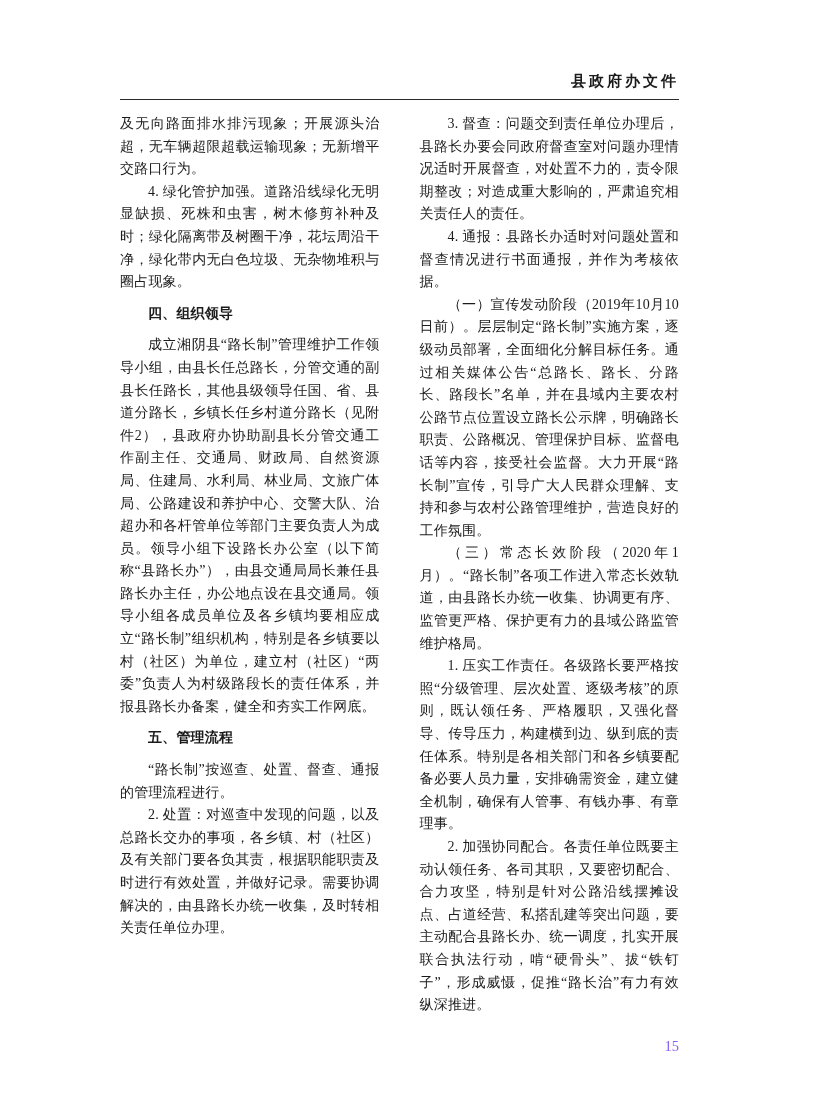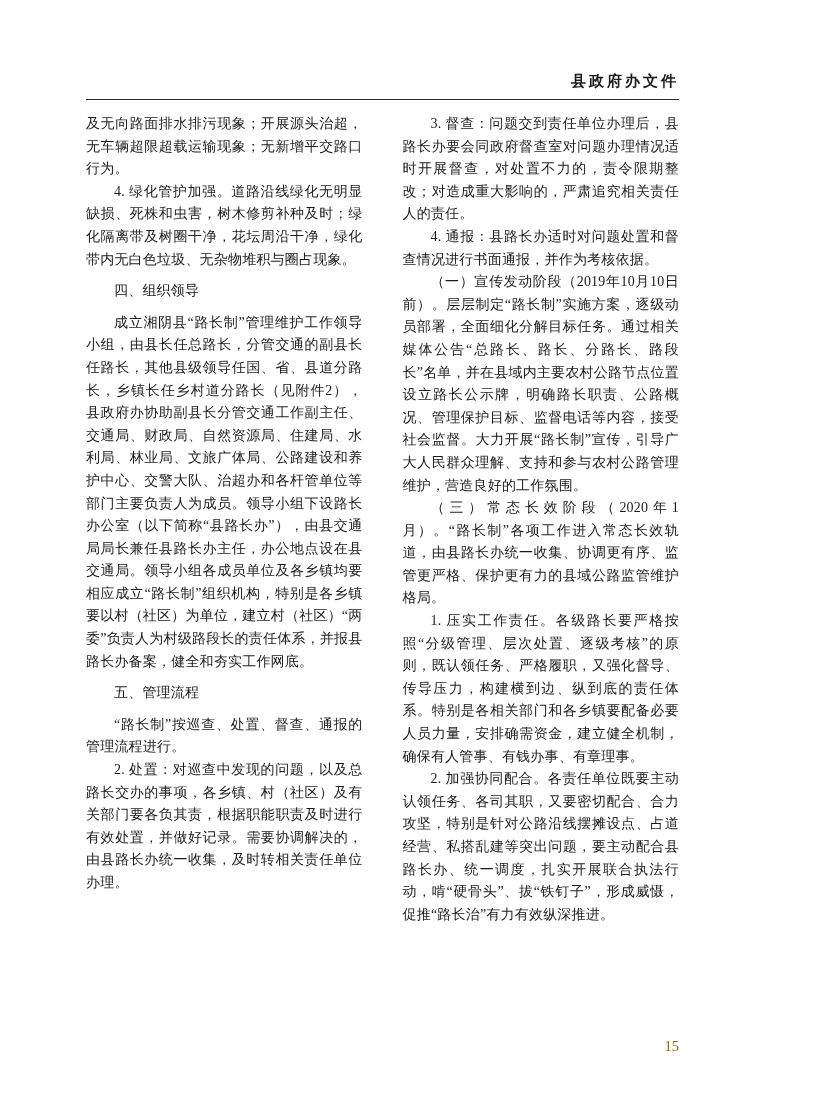--- a/index.html
+++ b/index.html
@@ -13,21 +13,21 @@
     font-family: "Liberation Serif", "DejaVu Serif", serif;
     color: #1b1b1b;
     position: relative;
     overflow: hidden;
   }
   .page {
     position: relative;
     box-sizing: border-box;
     width: 765px;
     height: 1099px;
-    padding: 72px 86px 0 86px;
+    padding: 72px 86px 0 120px;
   }
   .doc-header {
     text-align: right;
     font-size: 15px;
     font-weight: bold;
     letter-spacing: 3px;
     padding-bottom: 8px;
   }
   .header-rule {
     border: none;
@@ -46,29 +46,29 @@
     margin: 0;
     font-size: 14px;
     line-height: 22.6px;
     text-align: justify;
     letter-spacing: 0.2px;
   }
   .para.indent {
     text-indent: 2em;
   }
   .para.heading {
-    font-weight: normal;
+    font-weight: bold;
     margin: 9px 0 9px 0;
   }
   .page-number {
     position: absolute;
     right: 86px;
     bottom: 44px;
     font-size: 14.5px;
-    color: #a16207;
+    color: #8b5cf6;
   }
 </style>
 </head>
 <body>
 
 <div class="page">
 
   <header class="doc-header">
     <span>县政府办文件</span>
   </header>

